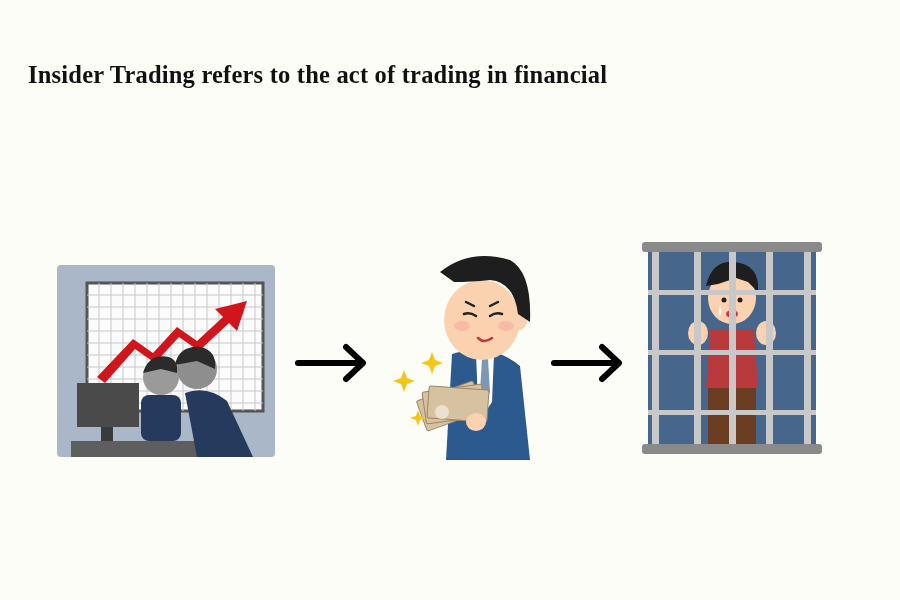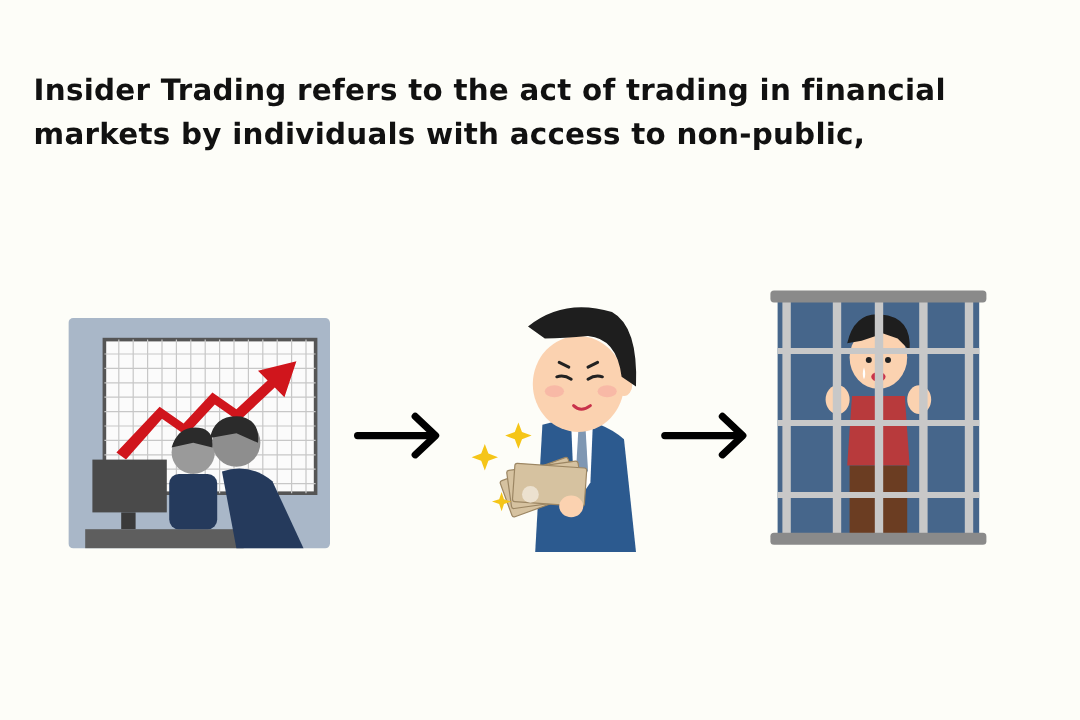--- a/index.html
+++ b/index.html
@@ -2,36 +2,35 @@
 <html><head>
   <meta charset="utf-8">
   <style>
     html, body { margin: 0; padding: 0; }
     body {
       width: 900px; height: 600px; background: #fdfdf8; position: relative; overflow: hidden;
       font-family: "DejaVu Sans", sans-serif;
     }
     .caption {
       position: absolute; left: 28px; top: 56px; width: 850px;
-      font-size: 24.5px; font-weight: bold; color: #111; line-height: 37px; letter-spacing: 0.2px;
+      font-size: 24.5px; font-weight: bold; color: #111; line-height: 37px; letter-spacing: 0.2px; font-family: Liberation Serif, serif;
     }
     .panel { position: absolute; }
     #p1 { left: 57px; top: 265px; width: 218px; height: 192px; }
     #p2 { left: 380px; top: 242px; width: 160px; height: 218px; }
     #p3 { left: 638px; top: 238px; width: 188px; height: 220px; }
     .arrow { position: absolute; }
     #a1 { left: 294px; top: 342px; }
     #a2 { left: 550px; top: 342px; }
   </style>
 </head>
 <body>
 
 <div class="caption">
   <div>Insider Trading refers to the act of trading in financial</div>
-  <div>markets by individuals with access to non-public,</div>
 </div>
 
 <div class="panel" id="p1">
   <svg width="218" height="192" viewBox="0 0 218 192">
     <rect x="0" y="0" width="218" height="192" rx="4" fill="#a9b7c8"></rect>
 
     <rect x="30" y="18" width="176" height="128" fill="#fbfbfb" stroke="#555" stroke-width="3"></rect>
     <g stroke="#c7c7c7" stroke-width="1">
       <line x1="30" y1="30" x2="206" y2="30"></line>
         <line x1="30" y1="42" x2="206" y2="42"></line>

